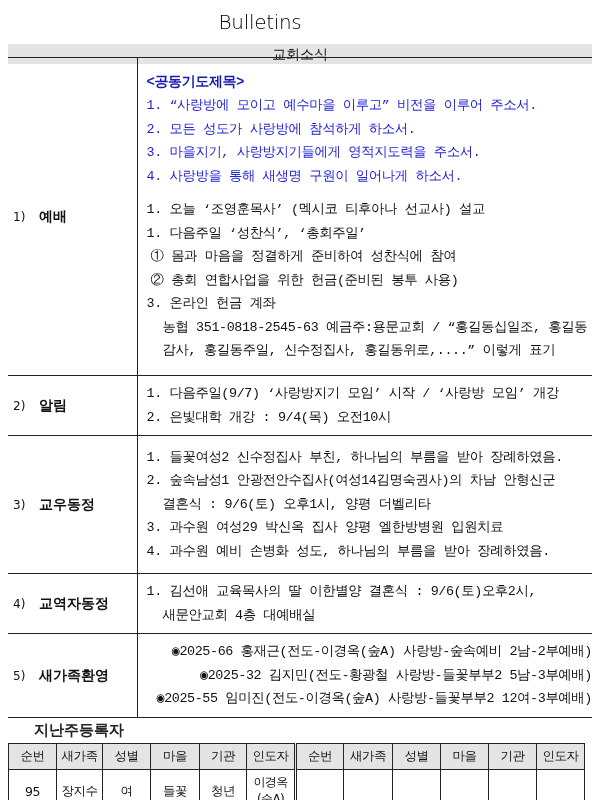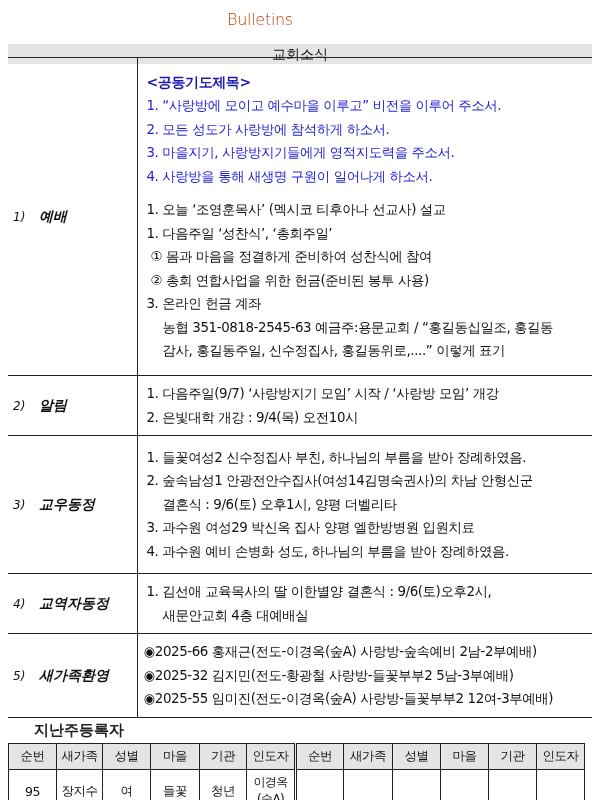--- a/index.html
+++ b/index.html
@@ -1,39 +1,39 @@
 <!DOCTYPE html>
 <html><head>
 <meta charset="utf-8">
 <style>
   * { box-sizing: border-box; margin: 0; padding: 0; }
   html, body { width: 604px; height: 800px; background: #ffffff; overflow: hidden; }
   body { font-family: "DejaVu Sans", "Liberation Sans", sans-serif; color: #111; position: relative; }
 
   .title {
     position: absolute; left: 0; top: 10px; width: 520px; height: 26px;
-    text-align: center; font-size: 16px; font-weight: 300; color: #c2410c;
+    text-align: center; font-size: 20px; font-weight: 300; color: #000000;
     letter-spacing: -0.3px;
   }
   .section-bar {
     position: absolute; left: 8px; top: 37px; width: 584px; height: 20px;
     background: #e4e4e4; text-align: center; font-size: 14px; line-height: 20px;
     color: #111;
     margin-top: 7px;
   }
 
   table.main {
     position: absolute; left: 8px; top: 57px; width: 584px;
     border-collapse: collapse;
   }
   table.main td { vertical-align: middle; border-top: 1.5px solid #222; border-bottom: 1.5px solid #222; }
-  table.main td.label { width: 129px; border-right: 1.5px solid #222; padding-left: 5px; font-size: 13px; font-style: italic; }
+  table.main td.label { width: 129px; border-right: 1.5px solid #222; padding-left: 5px; font-size: 13px; }
   table.main td.label .num { display: inline-block; width: 26px; font-size: 12px; }
   table.main td.label .name { font-weight: bold; font-size: 14px; color: #111; }
-  table.main td.content { padding: 2px 0 2px 9px; font-size: 13.4px; line-height: 23.5px; letter-spacing: -0.4px; }
+  table.main td.content { padding: 2px 0 2px 9px; font-size: 13.4px; line-height: 23.5px; letter-spacing: -0.4px; font-family: Liberation Mono, monospace; }
 
   .blue { color: #1f1fd6; }
   .prayer-title { color: #1a1ab0; font-weight: bold; font-size: 14px; }
   .spacer { height: 10px; }
   .indent1 { padding-left: 4px; }
   .indent2 { padding-left: 16px; }
 
   .reg-title {
     position: absolute; left: 34px; top: 721px; font-size: 15px; font-weight: bold; color: #222;
   }
@@ -106,21 +106,21 @@
     <td class="content">
       <div>1. 김선애 교육목사의 딸 이한별양 결혼식 : 9/6(토)오후2시,</div>
       <div class="indent2">새문안교회 4층 대예배실</div>
     </td>
   </tr>
 
   <tr>
     <td class="label" style="height:84px;">
       <span class="num">5)</span><span class="name">새가족환영</span>
     </td>
-    <td class="content" style="padding-left:6px;">
+    <td class="content" style="padding-left:6px;text-align:right;">
       <div>◉2025-66 홍재근(전도-이경옥(숲A) 사랑방-숲속예비 2남-2부예배)</div>
       <div>◉2025-32 김지민(전도-황광철 사랑방-들꽃부부2 5남-3부예배)</div>
       <div>◉2025-55 임미진(전도-이경옥(숲A) 사랑방-들꽃부부2 12여-3부예배)</div>
     </td>
   </tr>
 </tbody>
   </table>
 
 <div class="reg-title">지난주등록자</div>
 

